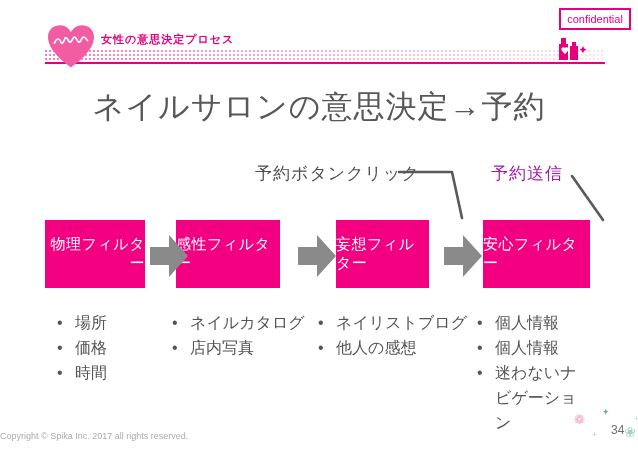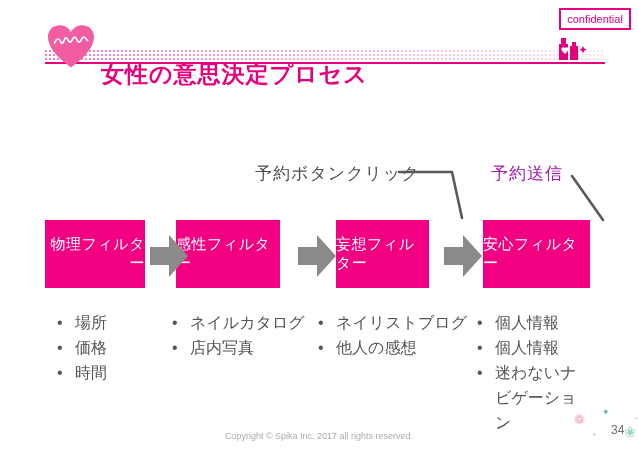--- a/index.html
+++ b/index.html
@@ -14,22 +14,22 @@
   body{font-family:"Liberation Sans","DejaVu Sans",sans-serif;}
   .slide{position:relative;width:638px;height:452px;background:#ffffff;overflow:hidden;}
 
   
   .confidential{position:absolute;left:559px;top:8px;width:72px;height:22px;
     border:2px solid var(--brand);color:var(--brand);font-size:11px;
     display:flex;align-items:center;justify-content:center;background:#fff;}
 
   
   .heart-logo{position:absolute;left:44px;top:24px;width:54px;height:46px;z-index:3;}
-  .header-title{position:absolute;left:101px;top:32px;font-size:23px;font-weight:bold;
-    color:var(--brand);letter-spacing:1px;z-index:3;margin-top:27px;}
+  .header-title{position:absolute;left:101px;top:32px;font-size:11px;font-weight:bold;
+    color:var(--brand);letter-spacing:1px;z-index:3;}
   .header-band{position:absolute;left:45px;top:50px;width:560px;height:12px;z-index:1;
     background:
       linear-gradient(to right, rgba(255,255,255,0) 0%, rgba(255,255,255,0.55) 70%, rgba(255,255,255,0.8) 100%),
       radial-gradient(circle at 1px 1px, rgba(236,20,128,0.55) 1px, rgba(255,255,255,0) 1.6px);
     background-size:auto,4px 4px;}
   .header-underline{position:absolute;left:45px;top:62px;width:560px;height:2px;
     background:var(--brand);z-index:2;}
   .nail-polish-icon{position:absolute;left:551px;top:36px;width:40px;height:28px;z-index:3;}
 
   
@@ -56,21 +56,21 @@
   .bullet-col{position:absolute;top:310px;font-size:16px;color:#545454;line-height:25px;}
   .col-1{left:57px;width:112px;}
   .col-2{left:172px;width:142px;}
   .col-3{left:318px;width:154px;}
   .col-4{left:477px;width:110px;}
   .bullet-row{display:flex;align-items:flex-start;}
   .bullet-dot{width:18px;flex:0 0 18px;color:#545454;}
   .bullet-text{flex:1;}
 
   
-  .copyright{position:absolute;left:0;top:431px;width:638px;text-align:center;
+  .copyright{position:absolute;left:0;top:431px;width:638px;
     font-size:9px;color:var(--footer-gray);}
   .page-number{position:absolute;left:611px;top:423px;font-size:12px;color:#6E6E6E;}
   .sparkle{position:absolute;pointer-events:none;}
   .sp-1{left:574px;top:412px;font-size:13px;color:rgba(238,150,185,0.85);}
   .sp-2{left:602px;top:407px;font-size:9px;color:#63B198;}
   .sp-3{left:624px;top:424px;font-size:14px;color:#9ED4BC;}
   .sp-4{left:592px;top:430px;font-size:8px;color:#E3AFD0;}
   .sp-5{left:634px;top:414px;font-size:8px;color:#BBDCCB;}
 </style>
 </head>
@@ -89,20 +89,21 @@
   <div class="header-underline"></div>
   <svg class="nail-polish-icon" viewBox="0 0 40 28">
     <rect x="10" y="2" width="5" height="6" fill="#E6007E"></rect>
     <rect x="8" y="8" width="9" height="16" fill="#E6007E"></rect>
     <rect x="21" y="6" width="4" height="4" fill="#E6007E"></rect>
     <rect x="19" y="10" width="8" height="14" fill="#E6007E"></rect>
     <path d="M14 18 C11 15 9 13 11.5 11.5 C13 10.7 14 12 14 12 C14 12 15 10.7 16.5 11.5 C19 13 17 15 14 18 Z" fill="#ffffff"></path>
     <path d="M32 10 l1.2 2.4 2.4 1.2 -2.4 1.2 -1.2 2.4 -1.2 -2.4 -2.4 -1.2 2.4 -1.2 Z" fill="#E6007E"></path>
   </svg>
 
+  <div class="main-title">ネイルサロンの意思決定→予約</div>
 
   <div class="callout-1">予約ボタンクリック</div>
   <div class="callout-2">予約送信</div>
 
   <svg class="connector-svg" viewBox="0 0 638 452">
     <polyline points="399,172 452,172 462,218" fill="none" stroke="#595959" stroke-width="2.6" stroke-linejoin="round" stroke-linecap="round"></polyline>
     <polyline points="572,176 603,220" fill="none" stroke="#595959" stroke-width="2.6" stroke-linecap="round"></polyline>
   </svg>
 
   <div class="flow-box box-1">物理フィルター</div>

